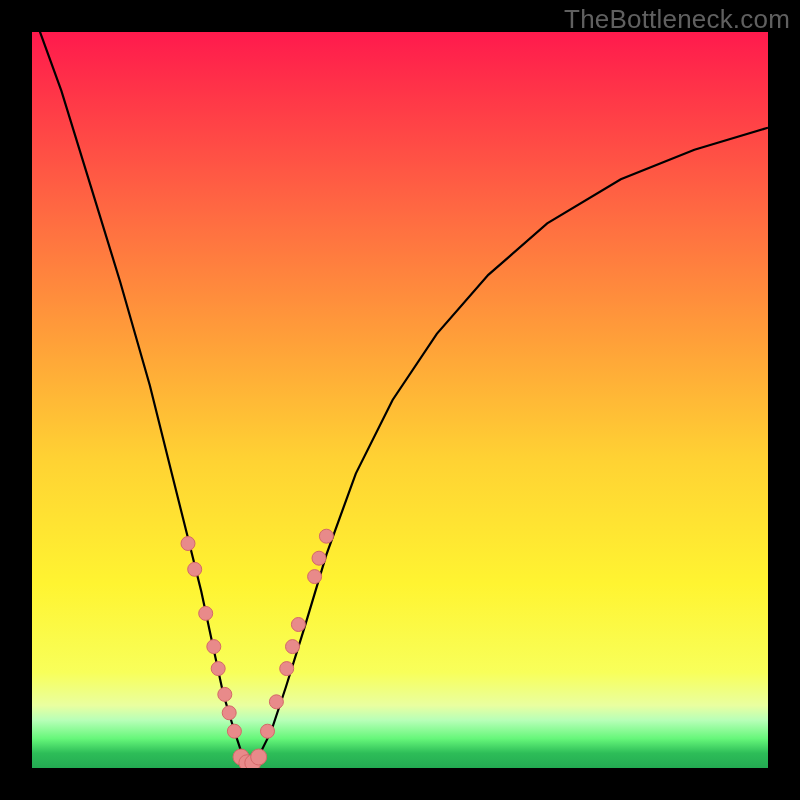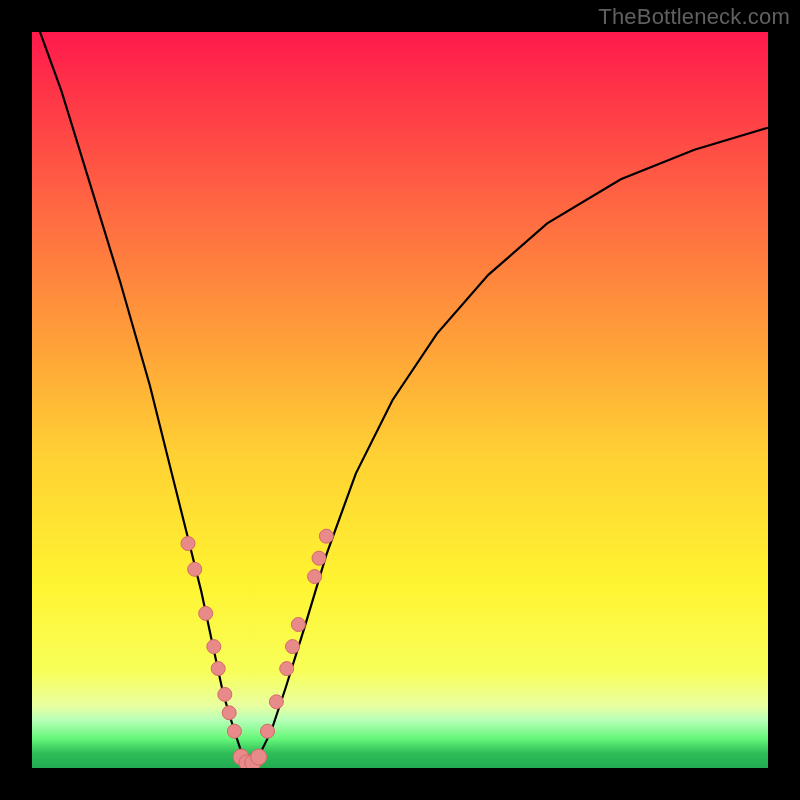--- a/index.html
+++ b/index.html
@@ -37,21 +37,21 @@
       #66f77a 96%,
       #2dbd58 98%,
       #23aa52 100%
     );
   }
 
   .watermark {
     position: absolute;
     top: 4px; right: 10px;
     color: #606060;
-    font-size: 22px;
+    font-size: 26px;
     font-weight: 500;
     letter-spacing: 0.2px;
     z-index: 50;
   }
 
   svg.curve {
     position: absolute; inset: 0;
     width: 100%; height: 100%;
   }
 

